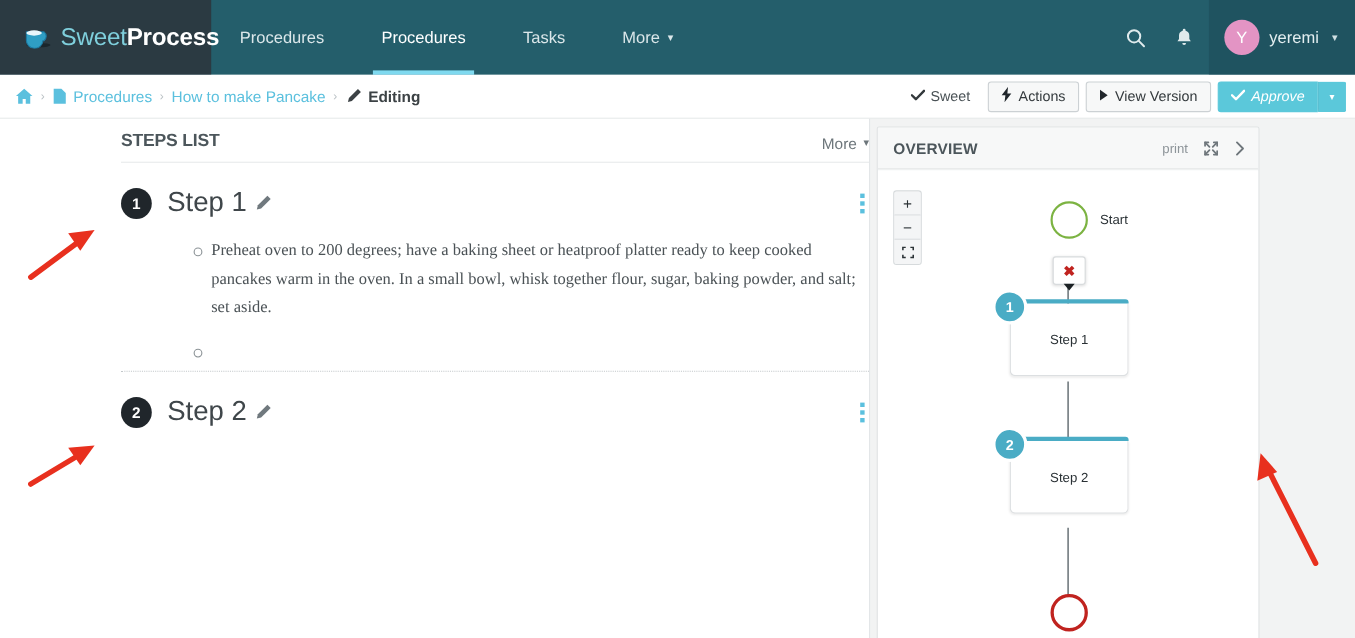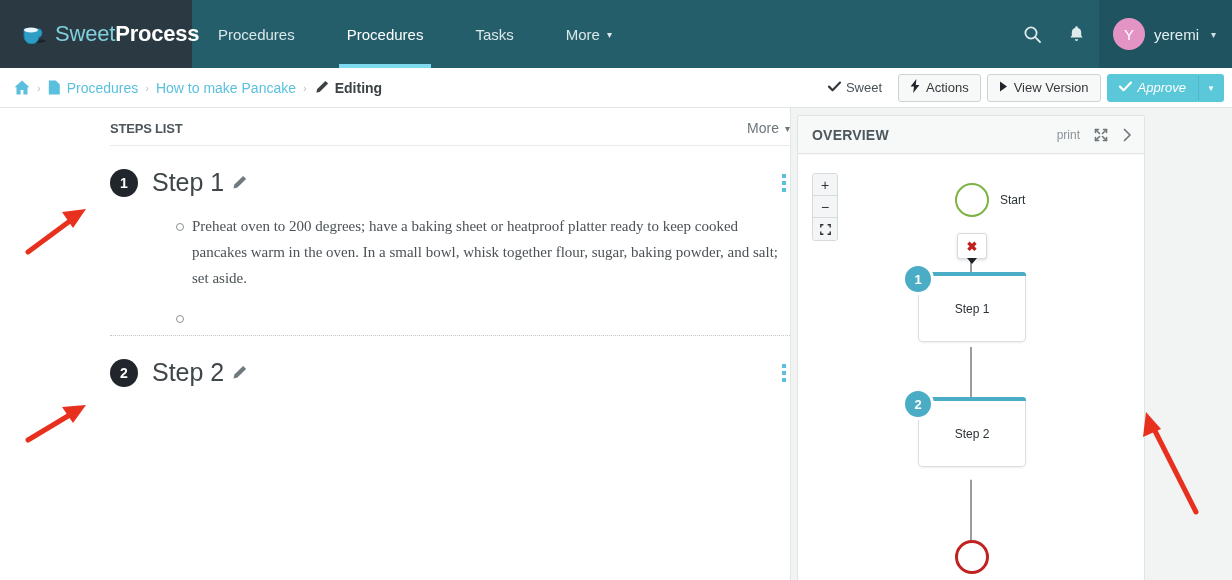--- a/index.html
+++ b/index.html
@@ -98,21 +98,21 @@
 
   
   #stepscol { width: 790px; position: relative; background: #ffffff; }
   #stepsinner { width: 680px; margin-left: 110px; padding-top: 12px; }
 
   #stepshead {
     display: flex; align-items: flex-end; justify-content: space-between;
     padding-bottom: 9px; border-bottom: 1px solid #e8eaeb;
   }
   #stepshead .title {
-    font-size: 13px; font-weight: bold; color: #4c565b;
+    font-size: 16px; font-weight: bold; color: #4c565b;
     letter-spacing: -0.2px;
     text-align: right;
   }
   #stepshead .more {
     font-size: 14px; color: #6d767b; display: flex; align-items: center; gap: 6px;
     cursor: pointer;
   }
   #stepshead .more .caret { font-size: 10px; }
 
   .step { position: relative; padding-top: 22px; }

